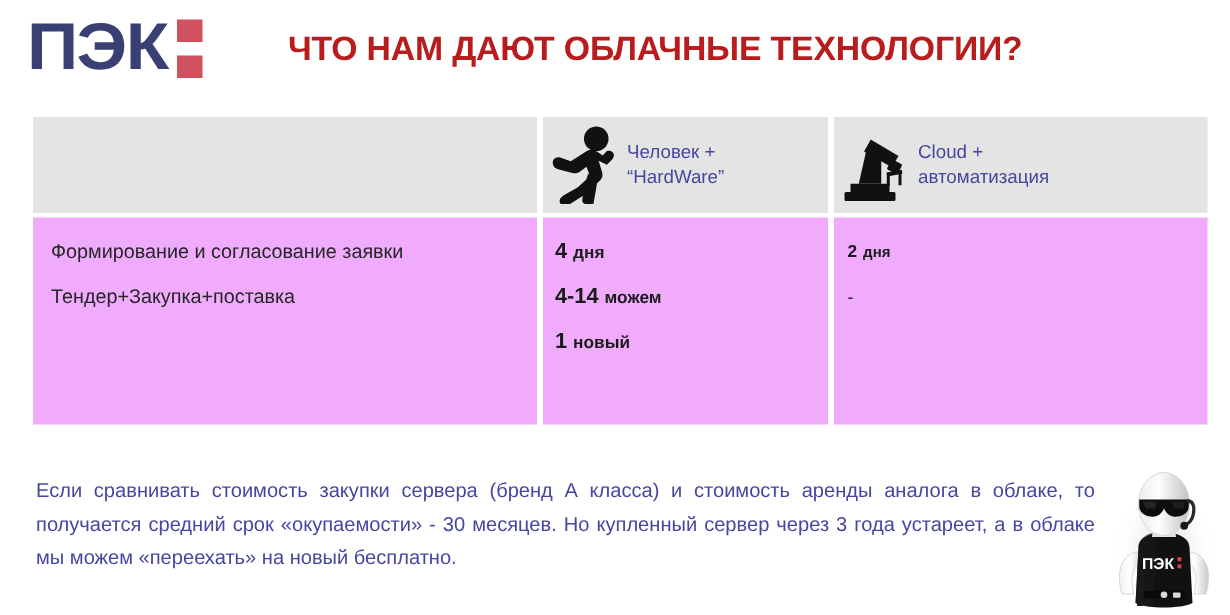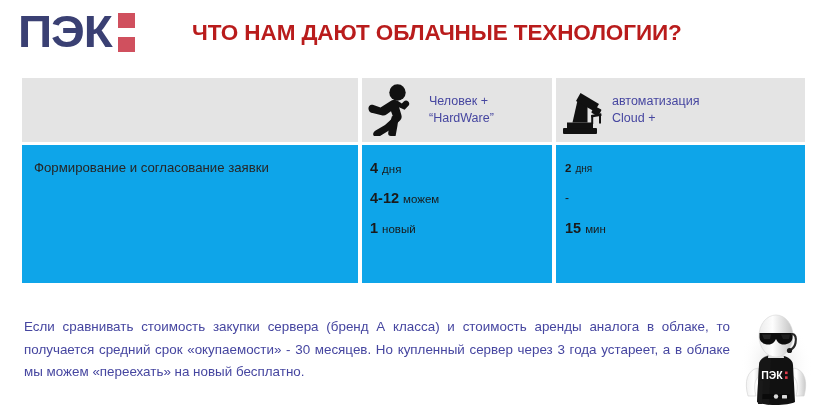--- a/index.html
+++ b/index.html
@@ -87,21 +87,21 @@
     display: flex;
     height: 64px;
     flex: 0 0 64px;
   }
   .table-body-wrap {
     display: flex;
     flex: 1 1 auto;
     margin-top: 3px;
   }
   .col-1 { width: 336px; flex: 0 0 336px; }
-  .col-2 { width: 190px; flex: 0 0 190px; margin-left: 4px; gap: 11px; }
+  .col-2 { width: 190px; flex: 0 0 190px; margin-left: 4px; }
   .col-3 { width: 249px; flex: 0 0 249px; margin-left: 4px; }
 
   .th {
     background: #e4e4e4;
     display: flex;
     align-items: center;
     box-sizing: border-box;
   }
   .th.empty { background: #e4e4e4; }
   .th-icon {
@@ -111,21 +111,21 @@
     align-items: center;
     justify-content: center;
   }
   .th-label {
     color: #4646a0;
     font-size: 12.5px;
     line-height: 17px;
     font-weight: 400;
   }
   .td-col {
-    background: #0ea5e9;
+    background: #f0abfc;
     box-sizing: border-box;
     padding-top: 8px;
   }
   .cell {
     height: 30px;
     line-height: 30px;
     display: flex;
     align-items: baseline;
     box-sizing: border-box;
     white-space: nowrap;
@@ -143,21 +143,21 @@
   .val-num {
     color: #1a1a1a;
     font-weight: 700;
     font-size: 14.5px;
   }
   .val-num.small {
     font-size: 11.5px;
   }
   .val-unit {
     color: #1a1a1a;
-    font-weight: 400;
+    font-weight: 700;
     font-size: 11.5px;
     margin-left: 4px;
   }
   .val-unit.tiny { font-size: 10px; }
   .val-dash {
     color: #1a1a1a;
     font-size: 12px;
     font-weight: 400;
   }
 
@@ -226,61 +226,60 @@
           <rect x="9" y="37.5" width="26" height="6" fill="#111111"></rect>
           <path d="M14.5 37.5 L19.5 15.5 L29.5 18.0 L29.5 37.5 Z" fill="#111111"></path>
           <path d="M18.0 16.0 L22.5 8.0 L41.0 19.0 L36.5 26.5 Z" fill="#111111"></path>
           <rect x="34.5" y="22.5" width="8" height="7.5" rx="1" fill="#111111" transform="rotate(28 38.5 26)"></rect>
           <path d="M33.2 30.5 L33.2 39.0 L35.2 39.0 L35.2 31.5 Z" fill="#111111"></path>
           <path d="M43.0 28.5 L43.0 38.5 L41.0 38.5 L41.0 29.5 Z" fill="#111111"></path>
           <path d="M33.0 30.0 L43.2 28.2 L43.6 30.8 L33.4 32.6 Z" fill="#111111"></path>
         </svg>
       </div>
       <div class="th-label">
+        <div>Cloud +</div>
         <div>автоматизация</div>
-        <div>Cloud +</div>
       </div>
     </div>
   </div>
 
   <div class="table-body-wrap">
 
     <div class="td-col col-1">
       <div class="cell">
         <span class="row-label">Формирование и согласование заявки</span>
+      </div>
+      <div class="cell">
+        <span class="row-label">Тендер+Закупка+поставка</span>
       </div>
     </div>
 
     <div class="td-col col-2">
       <div class="cell">
         <span class="val-num">4</span>
         <span class="val-unit">дня</span>
       </div>
       <div class="cell">
-        <span class="val-num">4-12</span>
+        <span class="val-num">4-14</span>
         <span class="val-unit">можем</span>
       </div>
       <div class="cell">
         <span class="val-num">1</span>
         <span class="val-unit">новый</span>
       </div>
     </div>
 
     <div class="td-col col-3">
       <div class="cell">
         <span class="val-num small">2</span>
         <span class="val-unit tiny">дня</span>
       </div>
       <div class="cell">
         <span class="val-dash">-</span>
         <span class="val-unit"></span>
-      </div>
-      <div class="cell">
-        <span class="val-num">15</span>
-        <span class="val-unit">мин</span>
       </div>
     </div>
   </div>
 </div>
 
 <div class="footer-note">Если сравнивать стоимость закупки сервера (бренд А класса) и стоимость аренды аналога в облаке, то получается средний срок «окупаемости» - 30 месяцев. Но купленный сервер через 3 года устареет, а в облаке мы можем «переехать» на новый бесплатно.</div>
 
 <div class="mascot">
   <svg width="76" height="100" viewBox="0 0 76 100" aria-hidden="true">
     <defs>

